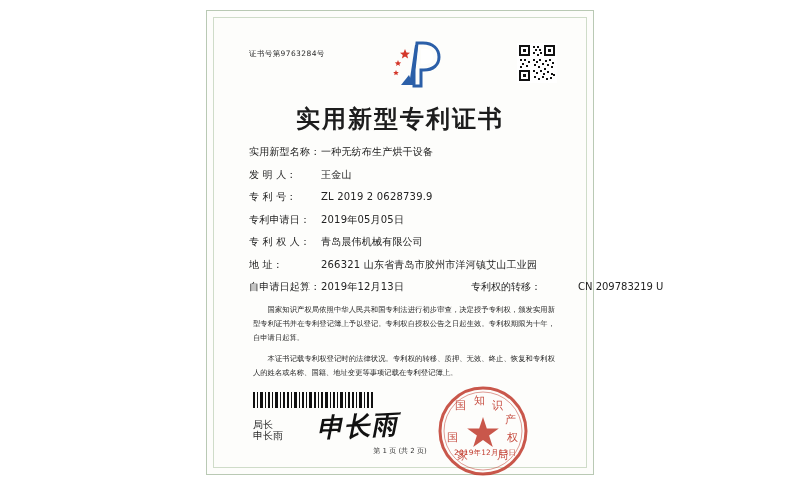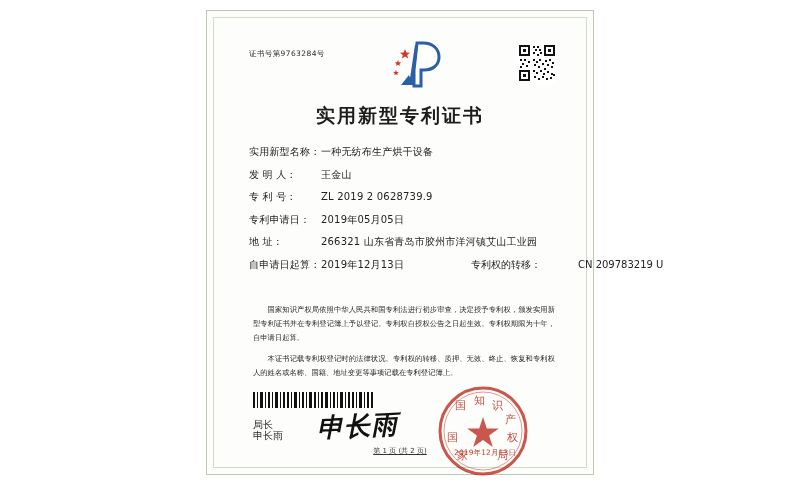--- a/index.html
+++ b/index.html
@@ -68,21 +68,21 @@
   .qr svg { display:block; }
   
   .title {
     position: absolute;
     left: 0;
     right: 0;
     top: 92px;
     text-align: center;
     font-family: "DejaVu Serif", "Liberation Serif", serif;
     font-weight: bold;
-    font-size: 19px;
+    font-size: 24px;
     letter-spacing: 2px;
     color: #1d1d1d;
   }
   
   .fields {
     position: absolute;
     left: 42px;
     top: 134px;
     right: 34px;
   }
@@ -185,21 +185,20 @@
   }
   
   .page-foot {
     position: absolute;
     left: 0;
     right: 0;
     bottom: 18px;
     text-align: center;
     font-size: 7px;
     color: #333;
-    text-decoration: underline;
   }
   .outside-caption {
     position: absolute;
     left: 0;
     right: 0;
     bottom: 6px;
     text-align: center;
     font-size: 7.5px;
     color: #555;
     letter-spacing: 1px;
@@ -293,20 +292,24 @@
       </div>
       <div class="row">
         <span class="lbl">专 利 号：</span>
         <span class="val">ZL 2019 2 0628739.9</span>
       </div>
       <div class="row">
         <span class="lbl">专利申请日：</span>
         <span class="val">2019年05月05日</span>
       </div>
       <div class="row">
+        <span class="lbl">专 利 权 人：</span>
+        <span class="val">青岛晨伟机械有限公司</span>
+      </div>
+      <div class="row">
         <span class="lbl">地 址：</span>
         <span class="val">266321 山东省青岛市胶州市洋河镇艾山工业园</span>
       </div>
       <div class="row two">
         <span class="lbl">自申请日起算：</span>
         <span class="val">2019年12月13日</span>
         <span class="lbl2">专利权的转移：</span>
         <span class="val2">CN 209783219 U</span>
       </div>
     </div>

